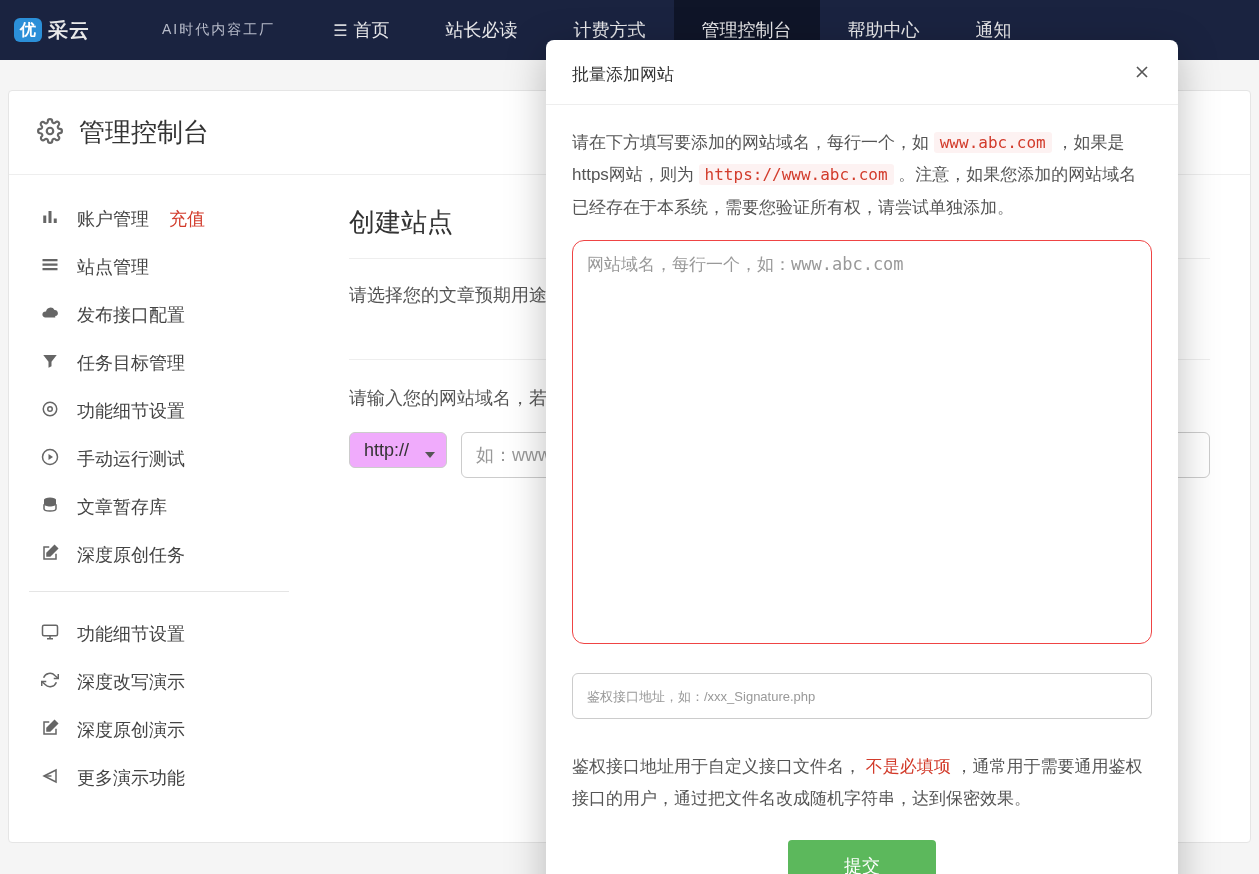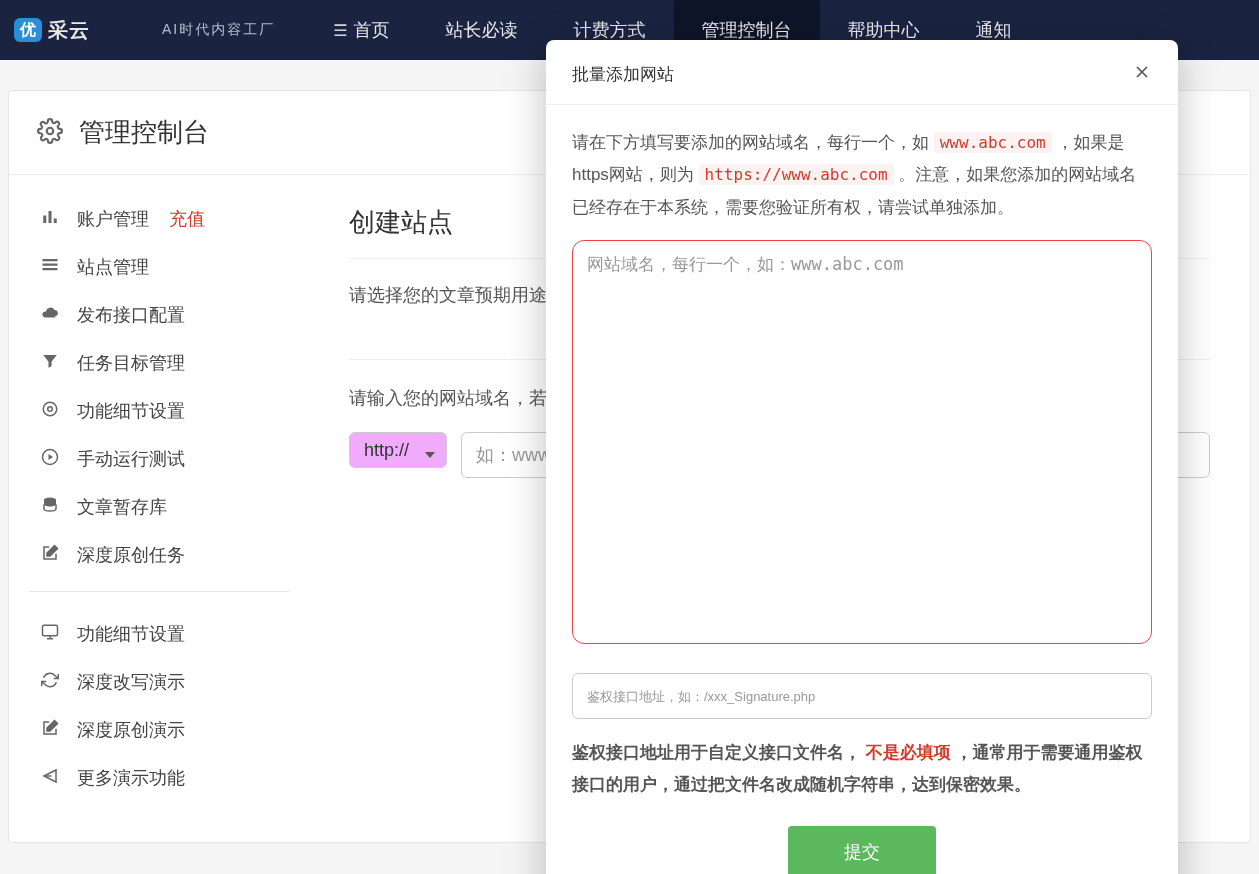--- a/index.html
+++ b/index.html
@@ -235,21 +235,21 @@
 .auth-input {
   width: 100%;
   height: 46px;
   border: 1px solid #ccc;
   border-radius: 6px;
   padding: 0 14px;
   font-size: 13px;
   margin-top: 18px;
 }
 .auth-input::placeholder { color: #999; }
-.help-text { margin-top: 18px; font-weight: bold; }
+.help-text { margin-top: 32px; }
 .submit-btn {
   display: block;
   margin: 24px auto 0 auto;
   background: #5cb85c;
   color: #fff;
   border: none;
   border-radius: 4px;
   padding: 14px 56px;
   font-size: 18px;
   cursor: pointer;

